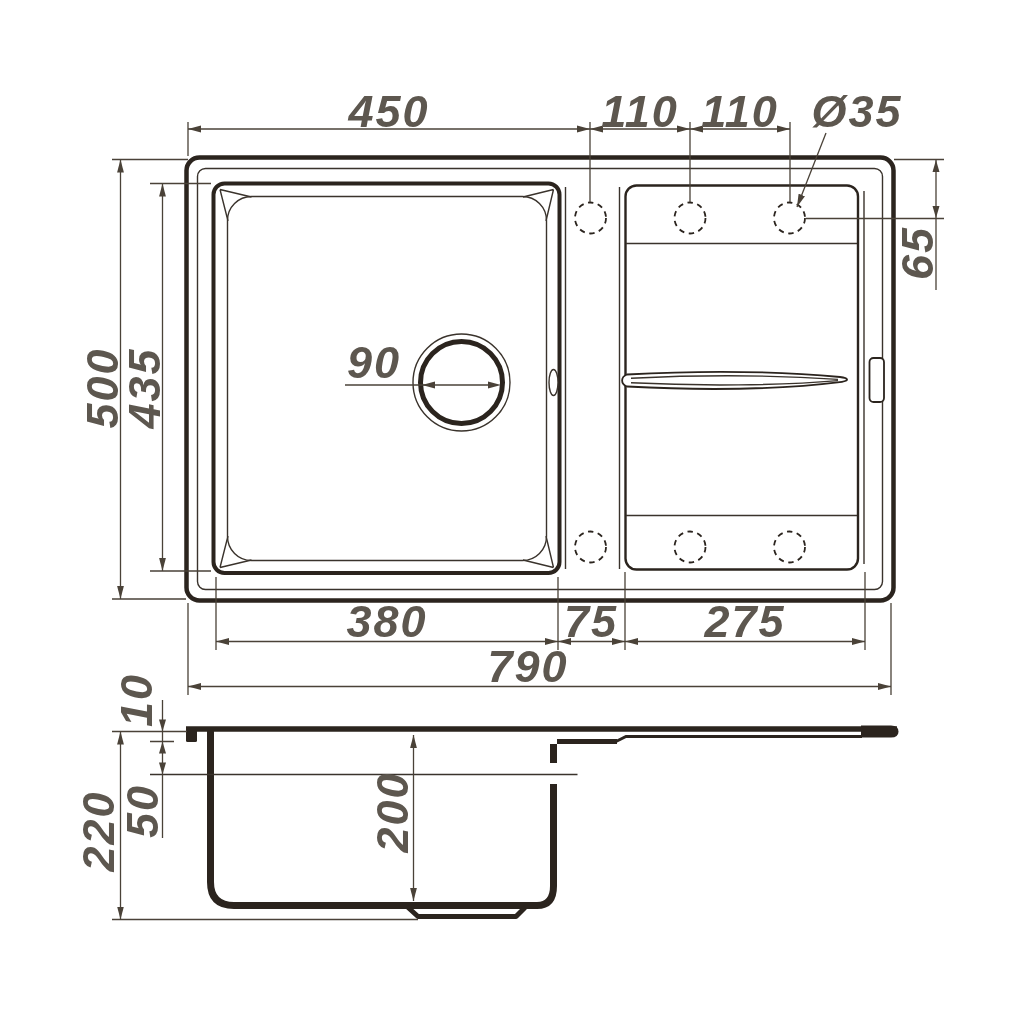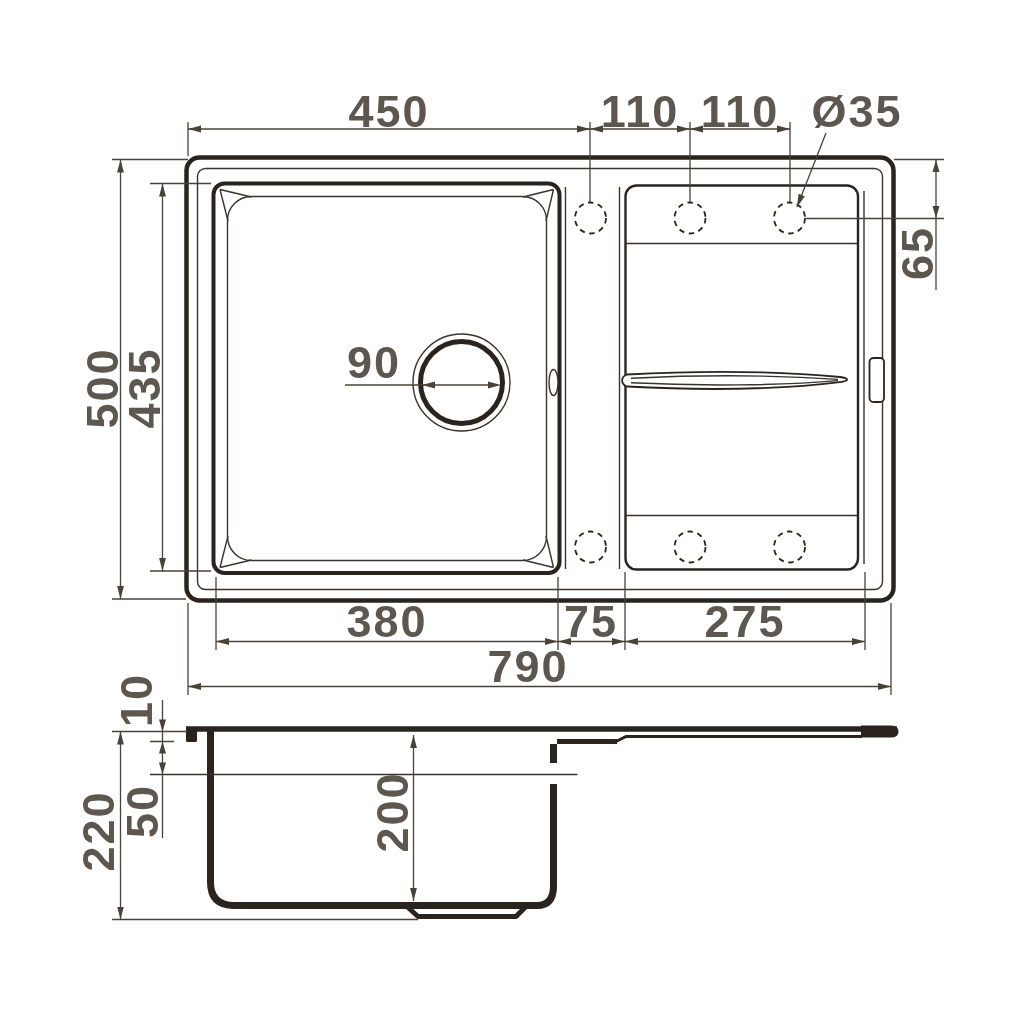--- a/index.html
+++ b/index.html
@@ -1,16 +1,16 @@
 <!DOCTYPE html>
 <html><head>
 <meta charset="utf-8">
 <style>
   html,body{margin:0;padding:0;background:#ffffff;}
-  .stage{width:1020px;height:1024px;position:relative;background:#fff;overflow:hidden;}
+  .stage{width:1020px;height:1024px;position:relative;background:#fff;overflow:hidden;font-style:italic;}
   svg{display:block;}
   text{
     font-family:"Liberation Sans","DejaVu Sans",sans-serif;
     font-weight:700;
     font-size:45px;
     letter-spacing:2px;
     fill:#5d574f;
   }
   .draw{stroke:#2b241e;fill:none;}
   .thin{stroke:#3a332c;stroke-width:1.4;fill:none;}

